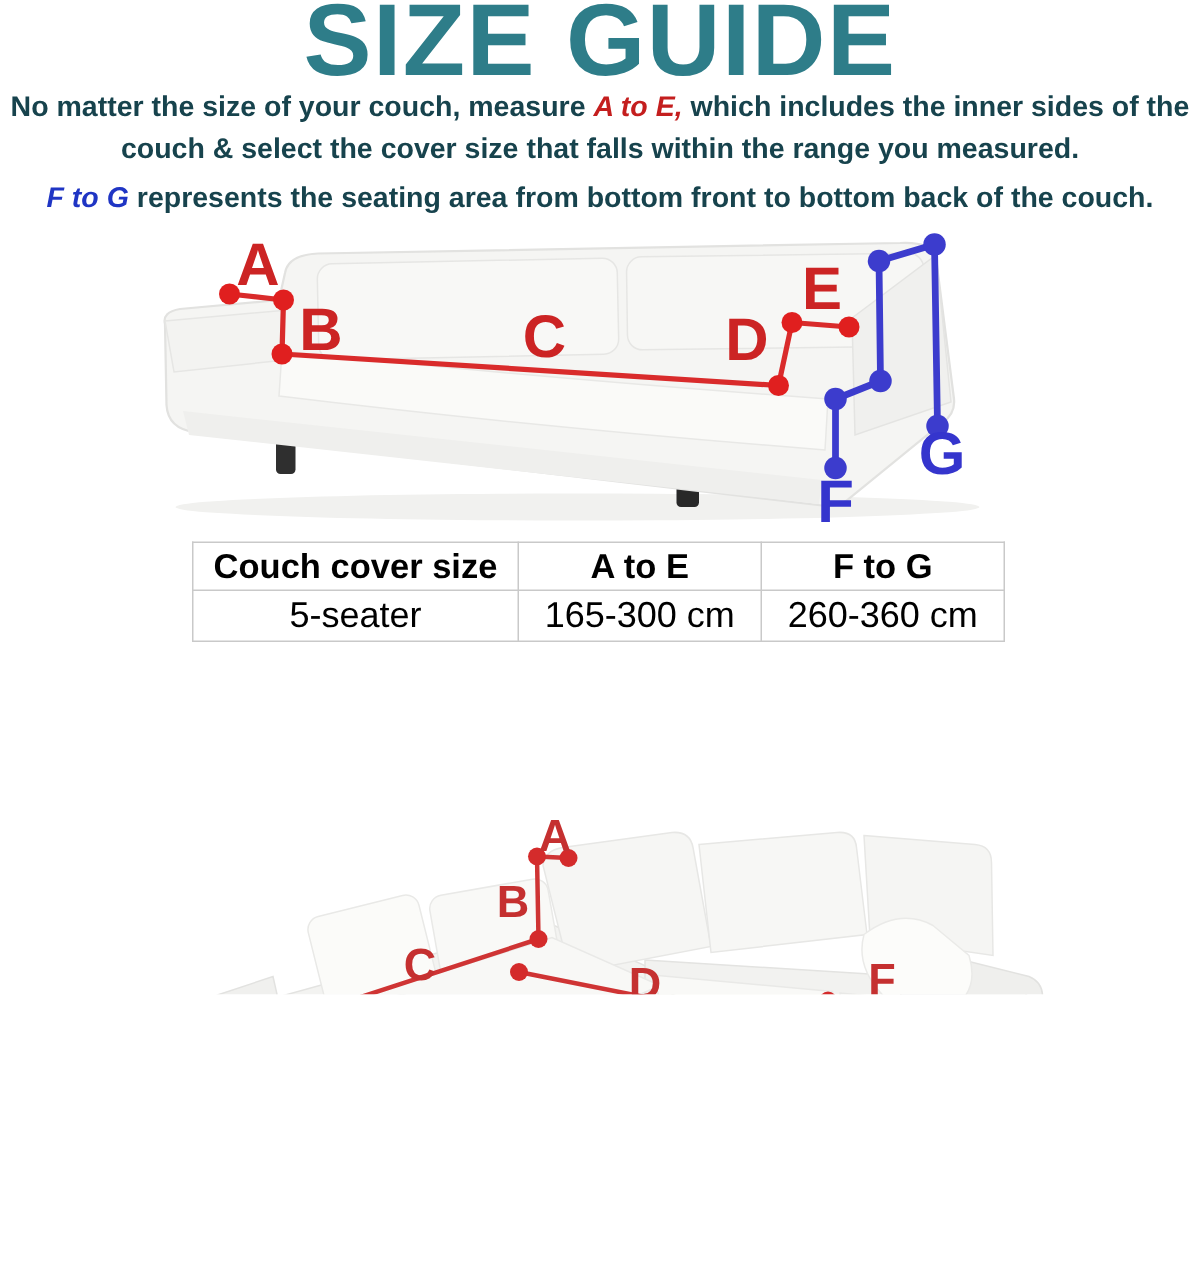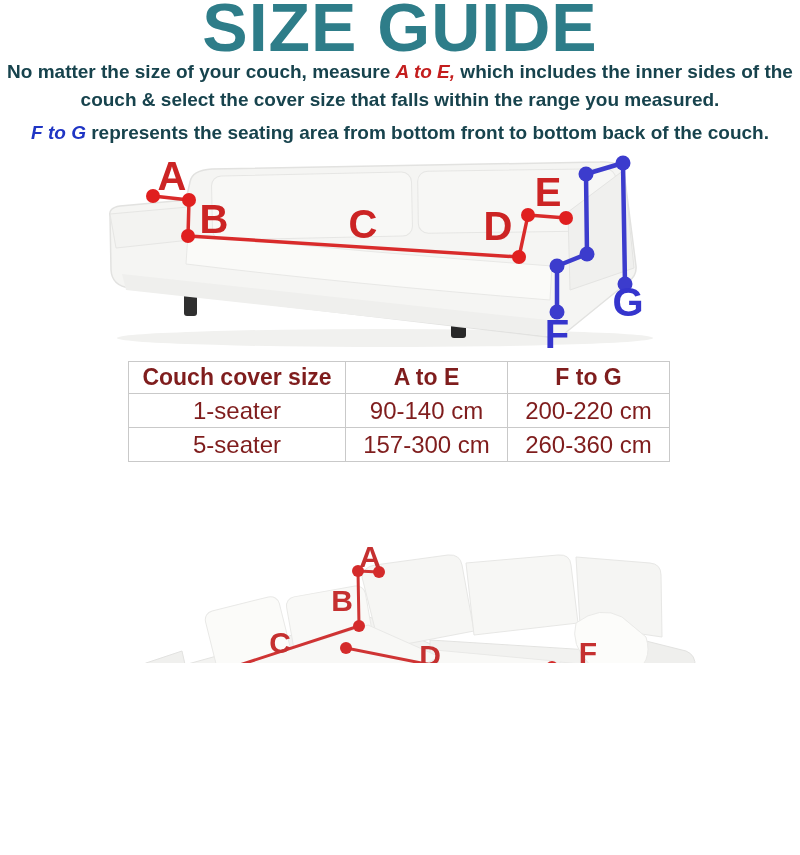--- a/index.html
+++ b/index.html
@@ -21,21 +21,21 @@
   .footer-text { top:785px; line-height:29px; }
   .hl-red  { color:#c41e1e; font-style:italic; }
   .hl-blue { color:#1f35c4; font-style:italic; }
 
   .sofa1 { position:absolute; left:100px; top:148px; width:600px; height:207px; }
   .sofa2 { position:absolute; left:130px; top:545px; width:580px; height:240px; }
 
   table.size-table {
     position:absolute; left:128px; top:361px; width:541px;
     border-collapse:collapse; table-layout:fixed;
-    text-align:center; color:#7f1d1d; background:#ffffff;
+    text-align:center; color:#000000; background:#ffffff;
   }
   table.size-table th, table.size-table td { border:1px solid #c9c9c9; padding:0; }
   table.size-table th { font-size:23px; font-weight:bold; height:31px; }
   table.size-table td { font-size:24px; font-weight:normal; height:33px; }
   .col-size { width:217px; } .col-ae { width:162px; } .col-fg { width:162px; }
 
   svg text.mlabel  { font-family:"Liberation Sans",sans-serif; font-weight:bold; }
   svg text.red-l   { fill:#cc2424; font-size:40px; }
   svg text.blue-l  { fill:#3535cd; font-size:40px; }
   svg text.red-s   { fill:#c53030; font-size:30px; }
@@ -110,27 +110,22 @@
       </colgroup>
     <thead>
       <tr>
         <th>Couch cover size</th>
         <th>A to E</th>
         <th>F to G</th>
       </tr>
     </thead>
     <tbody>
       <tr>
-        <td>1-seater</td>
-        <td>90-140 cm</td>
-        <td>200-220 cm</td>
-      </tr>
-      <tr>
         <td>5-seater</td>
-        <td>157-300 cm</td>
+        <td>165-300 cm</td>
         <td>260-360 cm</td>
       </tr>
     </tbody>
   </table>
 
   <svg class="sofa2" viewBox="0 0 580 240">
     <g>
       <ellipse cx="300" cy="227" rx="262" ry="9" fill="#f1f1ef"></ellipse>
       <path d="M18,130 L235,70 L330,112 L128,220 Q115,226 105,218 L28,158 Q14,146 18,130 Z" fill="#f3f3f1" stroke="#e3e3e1"></path>
       <path d="M300,95 L540,110 Q556,112 556,126 L548,216 Q547,228 533,226 L320,200 L300,140 Z" fill="#f2f2f0" stroke="#e3e3e1"></path>

